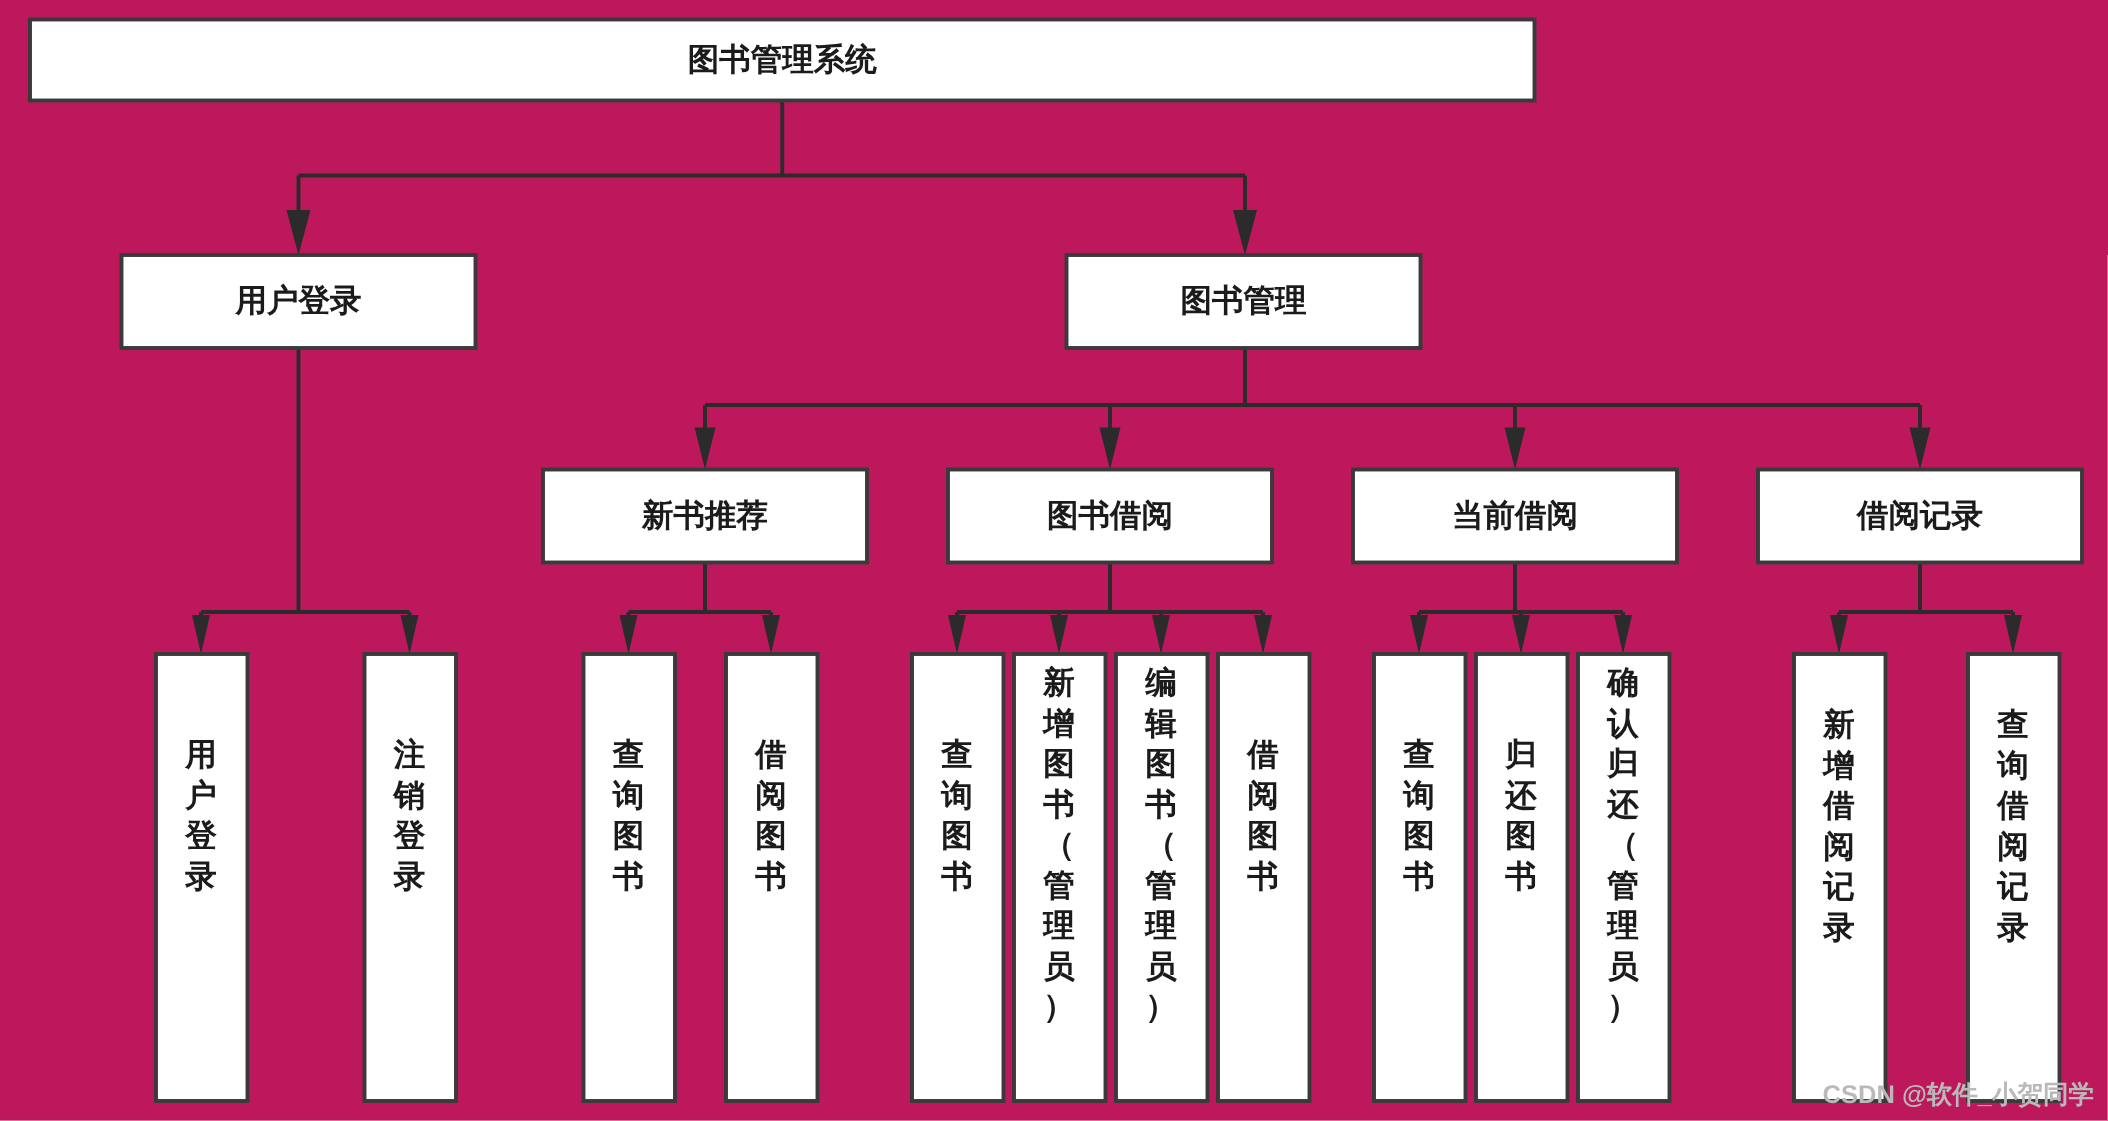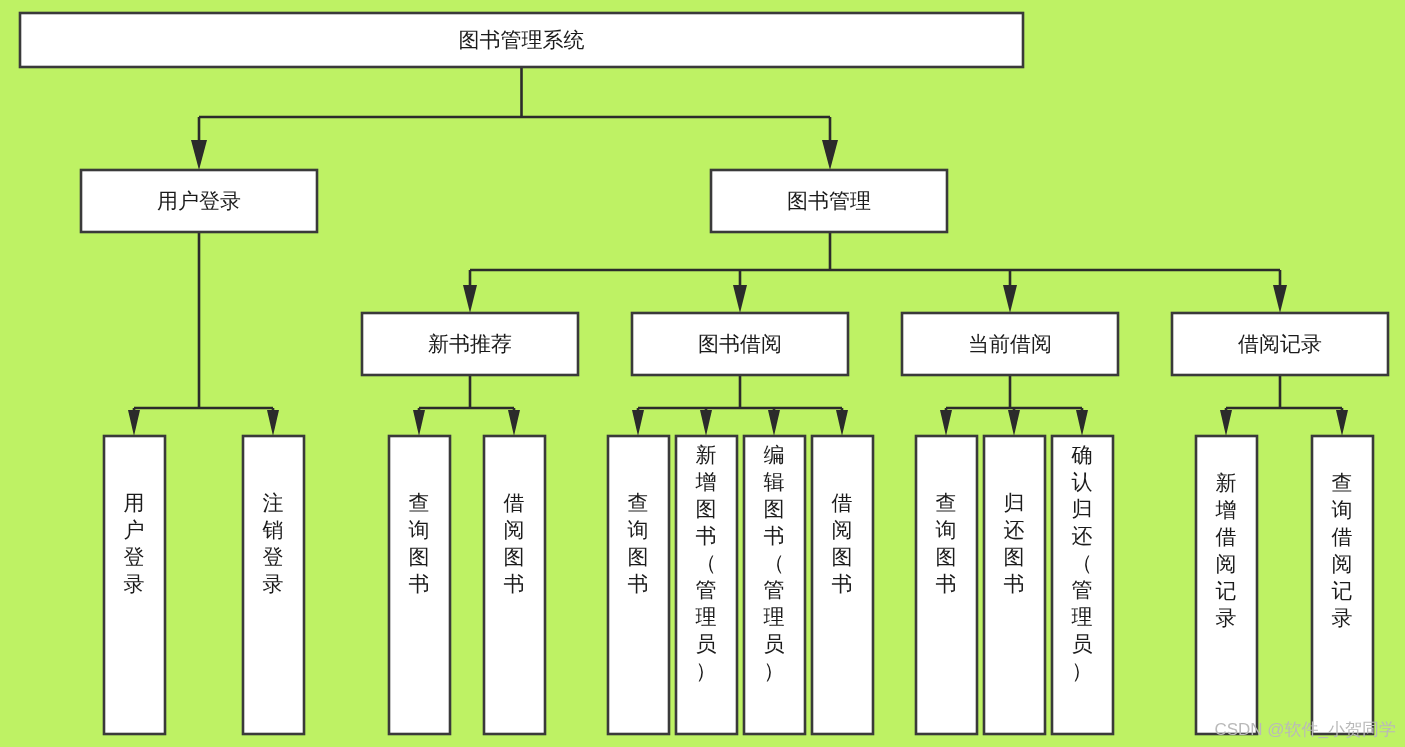--- a/index.html
+++ b/index.html
@@ -11,21 +11,22 @@
     width: 1405px;
     height: 747px;
     font-family: "Liberation Sans", "DejaVu Sans", sans-serif;
     overflow: hidden;
     position: relative;
   }
   #diagram-root {
     position: relative;
     width: 1405px;
     height: 747px;
-    background: #bef264;
+    background: #be185d;
+    font-weight: bold;
   }
   svg.diagram-canvas {
     position: absolute;
     left: 0;
     top: 0;
     width: 1405px;
     height: 747px;
     display: block;
   }
   .node-box {

